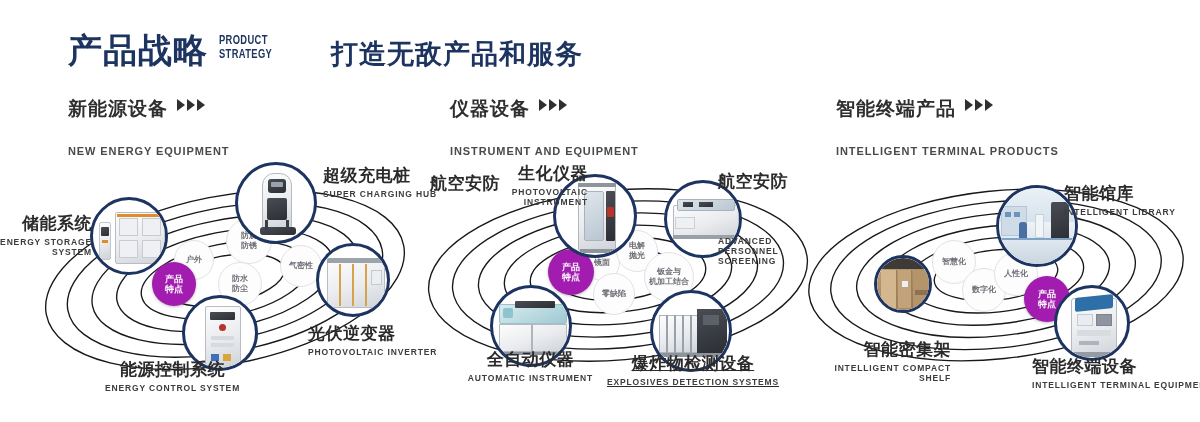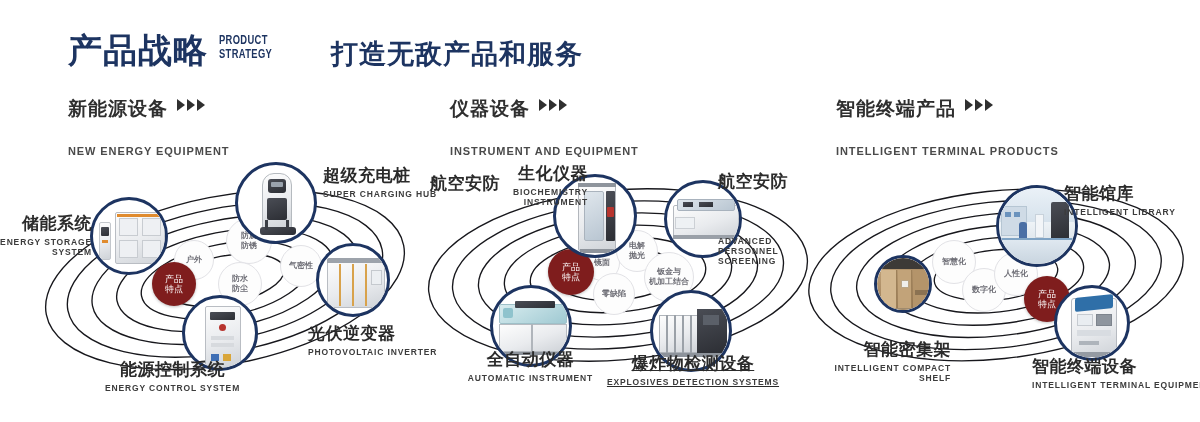--- a/index.html
+++ b/index.html
@@ -72,23 +72,23 @@
     position: absolute; border-radius: 50%;
     background: #fdfdfd; border: 1px solid #e2e2e6;
     display: flex; align-items: center; justify-content: center;
     text-align: center; color: #6d6d75;
     font-size: 8px; line-height: 10px; font-weight: 700;
     font-family: "DejaVu Sans", sans-serif;
     padding: 2px;
   }
   .badge {
     position: absolute; border-radius: 50%;
-    background: #7f1d1d; color: #fff;
+    background: #a21caf; color: #fff;
     display: flex; align-items: center; justify-content: center;
-    text-align: center; font-size: 9px; line-height: 10px; font-weight: 400;
+    text-align: center; font-size: 9px; line-height: 10px; font-weight: 700;
     font-family: "DejaVu Sans", sans-serif;
     box-shadow: 0 1px 3px rgba(0,0,0,.25);
   }
 
   
   .cap { position: absolute; white-space: nowrap; }
   .cap .cn {
     font-size: 17px; font-weight: 900; color: #2b2b2b; letter-spacing: .5px;
     font-family: "DejaVu Sans", sans-serif;
   }
@@ -281,21 +281,21 @@
         <div class="bx glass" style="left:28px;top:14px;width:20px;height:50px;border:1px solid #aab3bd;border-radius:2px;"></div>
         <div class="bx dark" style="left:50px;top:14px;width:9px;height:50px;border-radius:1px;"></div>
         <div class="bx" style="left:51px;top:30px;width:7px;height:10px;background:#b7342e;border-radius:1px;"></div>
         <div class="bx" style="left:22px;top:6px;width:38px;height:4px;background:#8e949c;"></div>
         <div class="bx" style="left:24px;top:72px;width:34px;height:4px;background:#8e949c;"></div>
       </div>
     </div>
   </div>
   <div class="cap right" style="left:-20px;top:12px;width:190px;">
     <div class="cn">生化仪器</div>
-    <div class="en" style="white-space:pre-line;">BIOCHEMISTRY
+    <div class="en" style="white-space:pre-line;">PHOTOVOLTAIC
 INSTRUMENT</div>
   </div>
   <div class="cap right" style="left:-22px;top:22px;width:104px;">
     <div class="cn">航空安防</div>
   </div>
 
   <div class="node" style="left:246px;top:30px;width:78px;height:78px;">
     <div class="photo">
       <div class="ill">
         <div class="bx sheen" style="left:6px;top:22px;width:66px;height:34px;border:1px solid #b6bac0;border-radius:2px;"></div>

